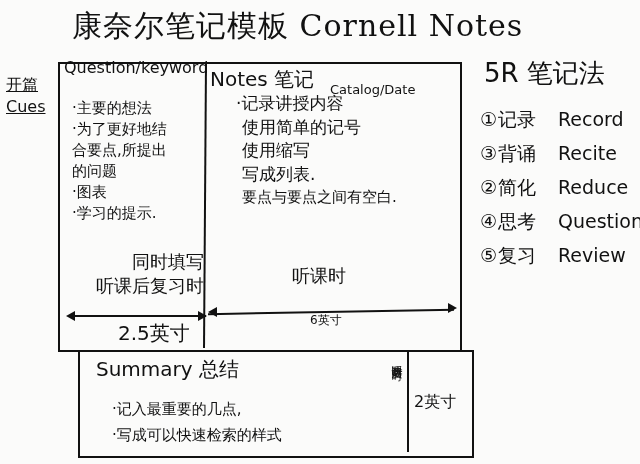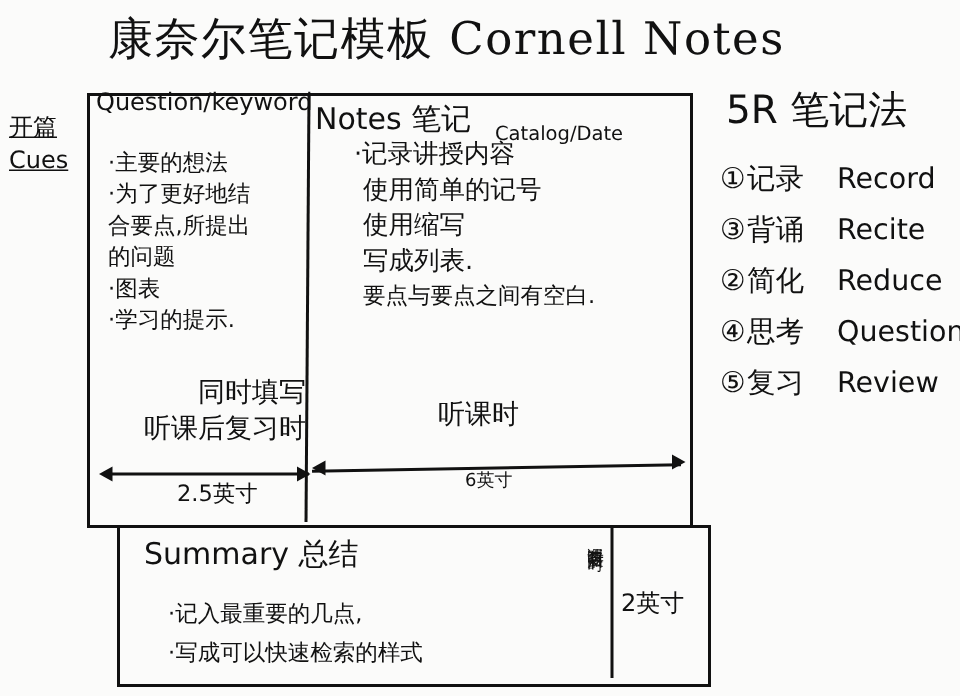--- a/index.html
+++ b/index.html
@@ -20,21 +20,21 @@
   .cue-title { left: 64px; top: 58px; font-size: 16px; }
   .notes-title { left: 210px; top: 66px; font-size: 20px; }
   .cue-list { left: 72px; top: 98px; font-size: 15px; line-height: 21px; }
   .cue-list div { white-space: nowrap; }
   .cue-footer { left: 96px; top: 250px; font-size: 18px; line-height: 24px; text-align: right; }
   .notes-list { left: 236px; top: 92px; font-size: 17px; line-height: 23.5px; }
   .notes-footer { left: 292px; top: 264px; font-size: 18px; }
   .arrow-line { position: absolute; height: 2px; background: #111; }
   .dim-left { left: 74px; top: 315px; width: 132px; }
   .dim-right { left: 208px; top: 311px; width: 246px; transform: rotate(-1deg); }
-  .dim-left-label { left: 118px; top: 320px; font-size: 15px; }
+  .dim-left-label { left: 118px; top: 320px; font-size: 20px; }
   .dim-right-label { left: 310px; top: 312px; font-size: 12px; }
   .summary-box { left: 78px; top: 350px; width: 392px; height: 104px; }
   .summary-title { left: 96px; top: 356px; font-size: 20px; }
   .summary-list { left: 112px; top: 396px; font-size: 15px; line-height: 26px; }
   .sum-vline { position: absolute; left: 407px; top: 352px; width: 2px; height: 100px; background: #111; }
   .sum-vlabel { left: 388px; top: 356px; font-size: 11px; writing-mode: vertical-rl; letter-spacing: 1px; }
   .sum-height-label { left: 414px; top: 392px; font-size: 16px; }
   .r-title { left: 484px; top: 56px; font-size: 26px; }
   .r-list { left: 480px; top: 102px; font-size: 19px; line-height: 34px; }
   .r-item span.num { display: inline-block; width: 18px; }

